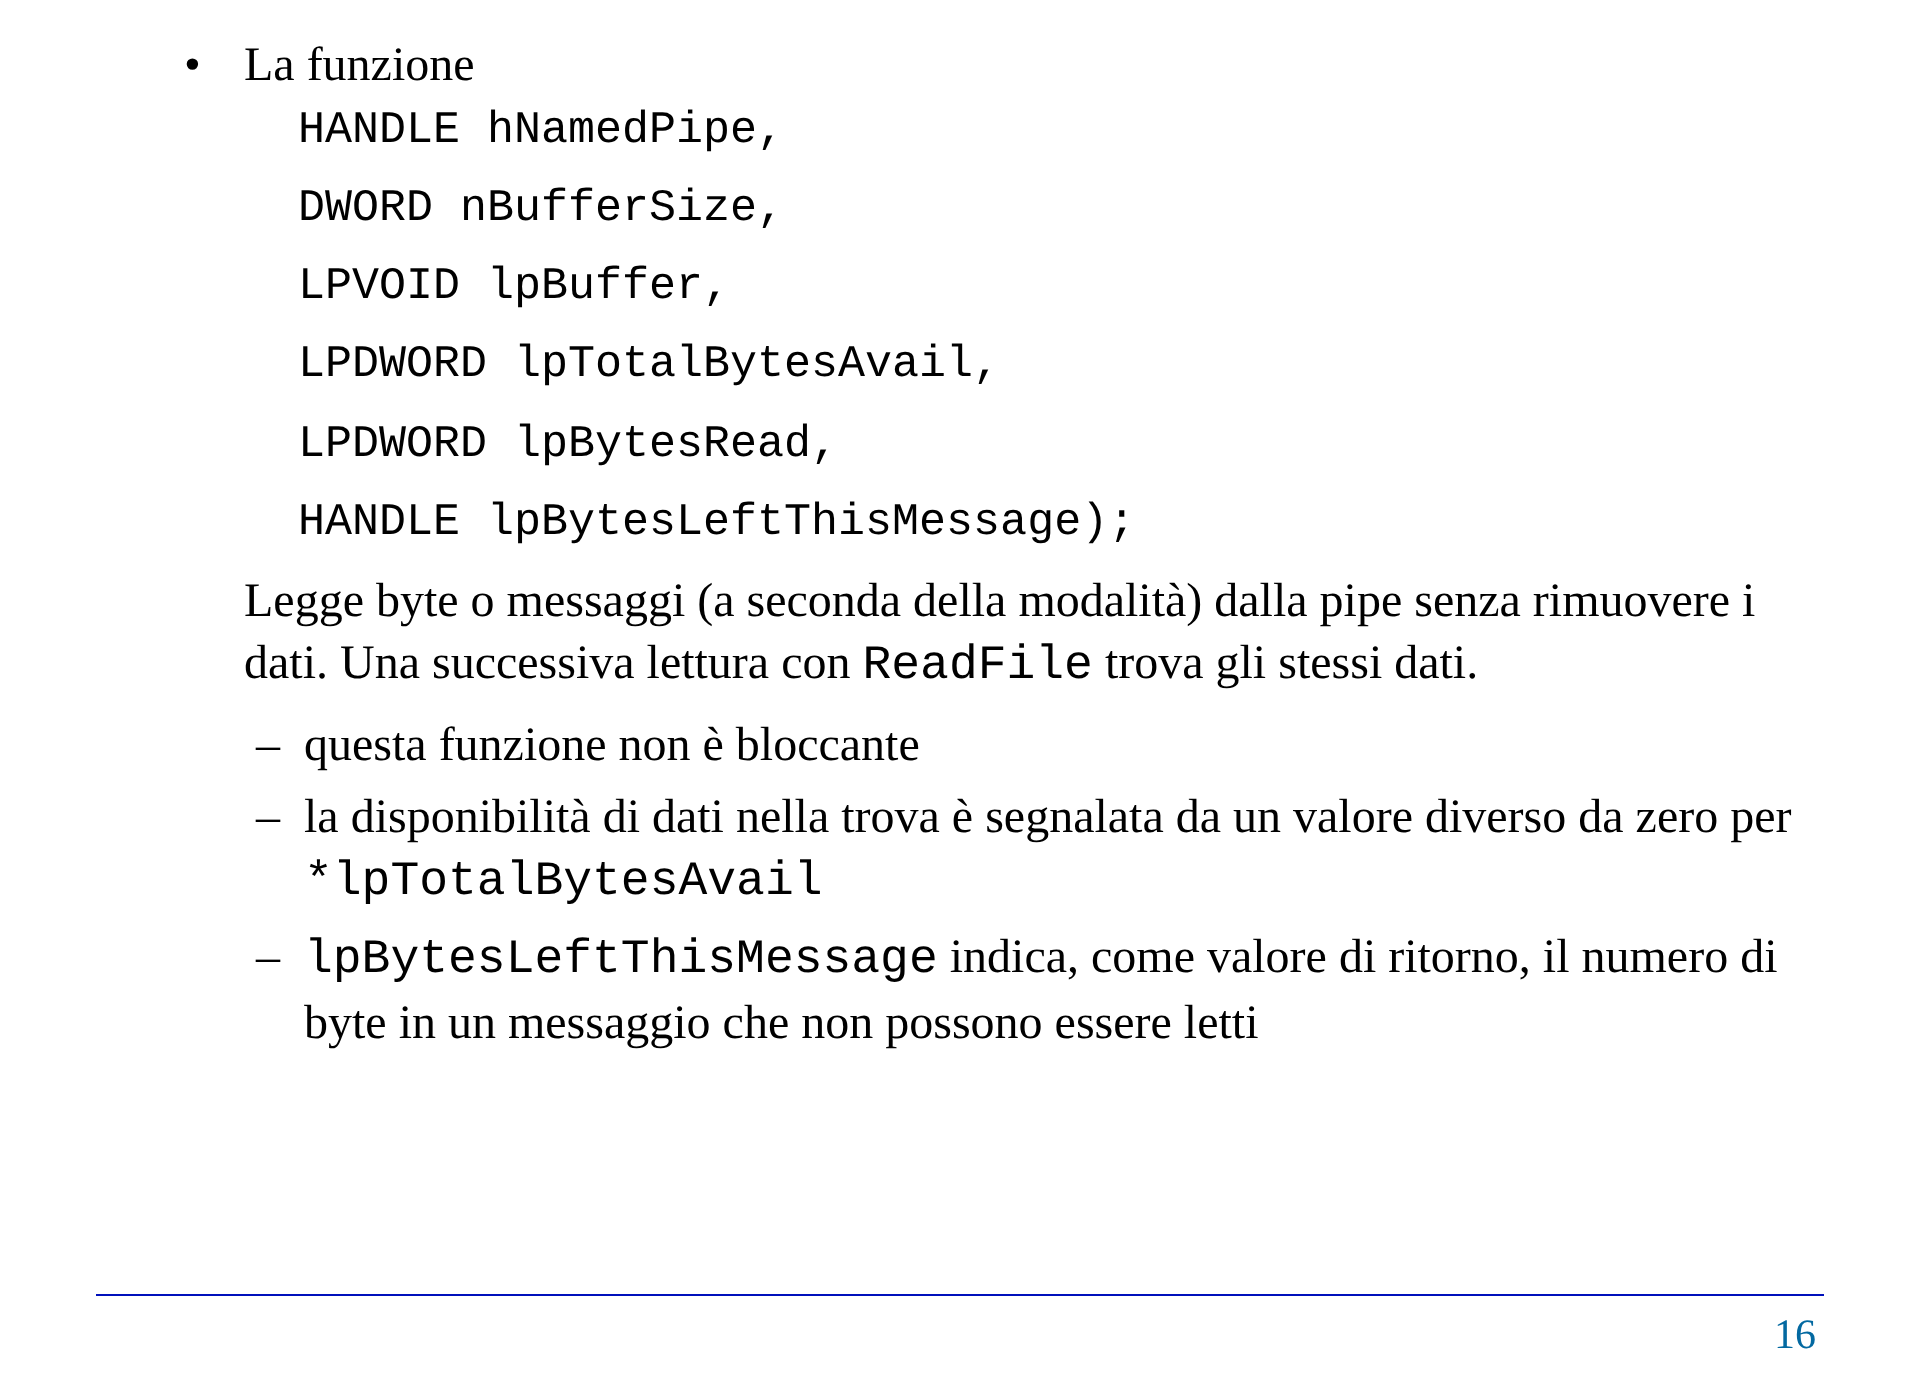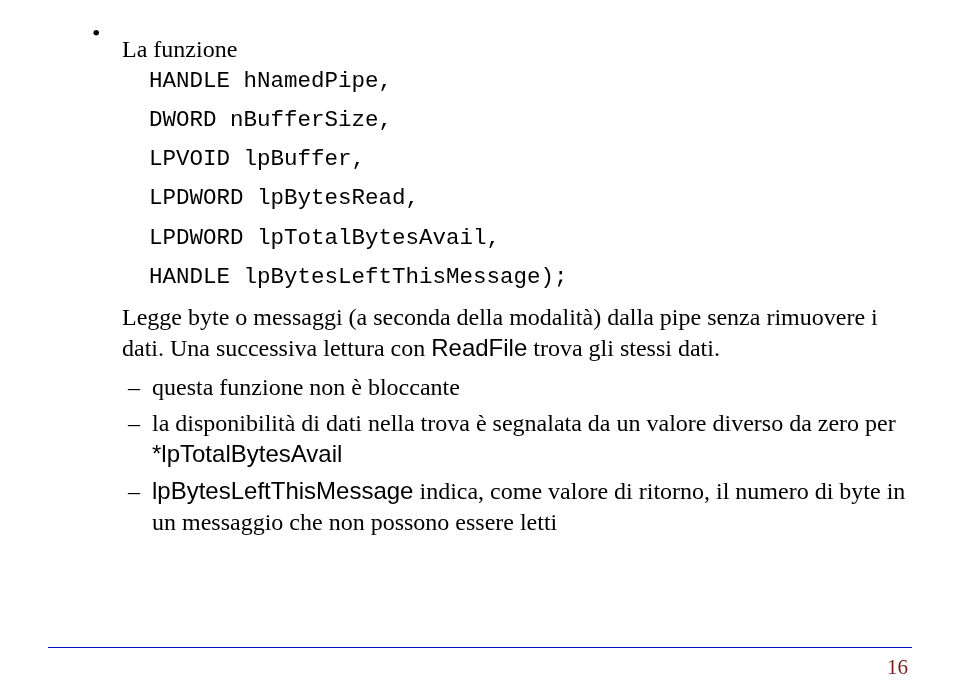--- a/index.html
+++ b/index.html
@@ -32,36 +32,35 @@
     margin-bottom: 6px;
   }
   .bullet {
     width: 30px;
     flex-shrink: 0;
     font-size: 24px;
     line-height: 1.28;
   }
   .bullet-body {
     flex: 1;
-    margin-top: 16px;
   }
   .code-block {
     font-family: "Courier New", Courier, monospace;
     font-size: 22.5px;
     line-height: 1.3;
     margin-top: 2px;
     margin-bottom: 10px;
     padding-left: 36px;
     text-indent: -36px;
     white-space: pre;
   }
   .para {
     margin-bottom: 6px;
   }
-  .tt { font-family: Liberation Sans, sans-serif; }
+  .tt { font-family: Liberation Mono, monospace; }
   .bold { font-weight: normal; }
   .sublist {
     margin-top: 8px;
   }
   .sub-row {
     display: flex;
     margin-bottom: 6px;
   }
   .dash {
     width: 30px;
@@ -77,39 +76,39 @@
     left: 48px;
     right: 48px;
     bottom: 44px;
     border-top: 1.5px solid #0010bb;
   }
   .page-number {
     position: absolute;
     bottom: 12px;
     right: 52px;
     font-size: 21px;
-    color: #7f1d1d;
+    color: #0369a1;
   }
 </style>
 </head>
 <body>
 
 <div class="page">
 
   <div class="content">
     <div class="bullet-row">
       <div class="bullet">•</div>
       <div class="bullet-body">
         <div>La funzione</div>
 
         <div class="code-block">  HANDLE hNamedPipe,</div>
         <div class="code-block">  DWORD nBufferSize,</div>
         <div class="code-block">  LPVOID lpBuffer,</div>
+        <div class="code-block">  LPDWORD lpTotalBytesAvail,</div>
         <div class="code-block">  LPDWORD lpBytesRead,</div>
-        <div class="code-block">  LPDWORD lpTotalBytesAvail,</div>
         <div class="code-block">  HANDLE lpBytesLeftThisMessage);</div>
 
         <div class="para">
           <span>Legge byte o messaggi (a seconda della modalità) dalla pipe </span><span class="bold">senza rimuovere</span><span> i dati. Una successiva lettura con </span><span class="tt">ReadFile</span><span> trova gli stessi dati.</span>
         </div>
 
         <div class="sublist">
           <div class="sub-row">
             <div class="dash">–</div>
             <div class="sub-body">

